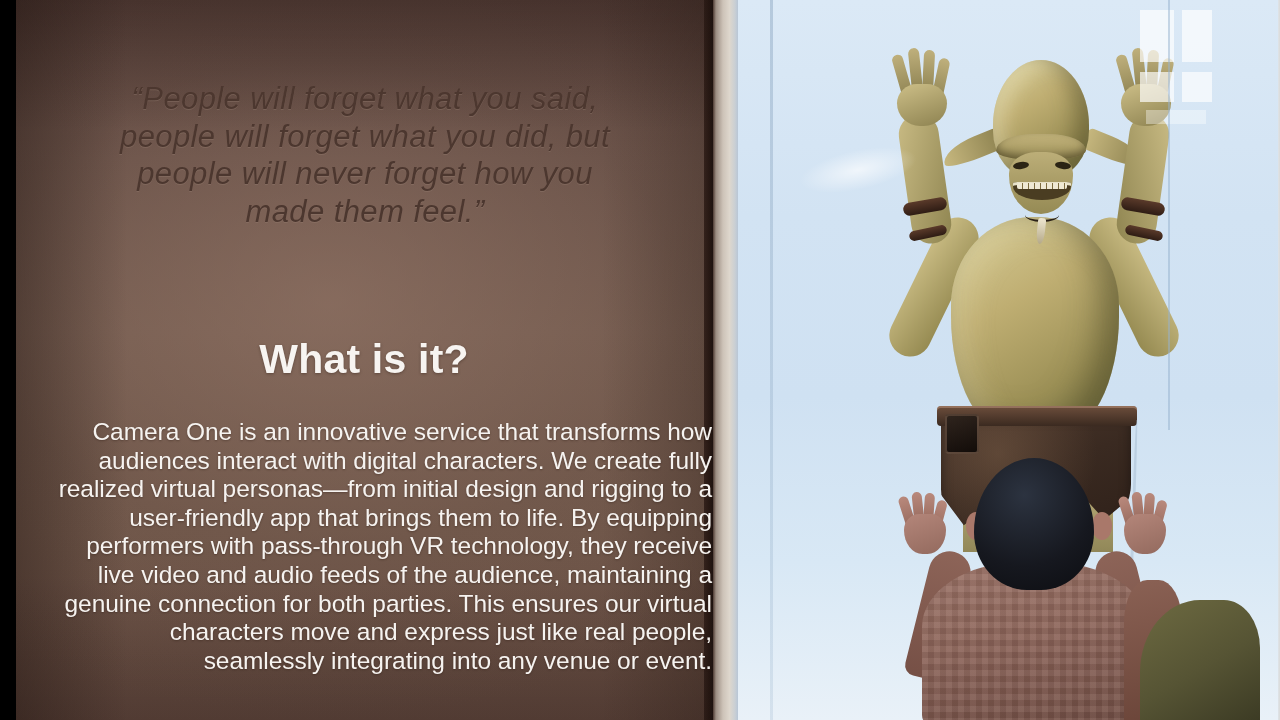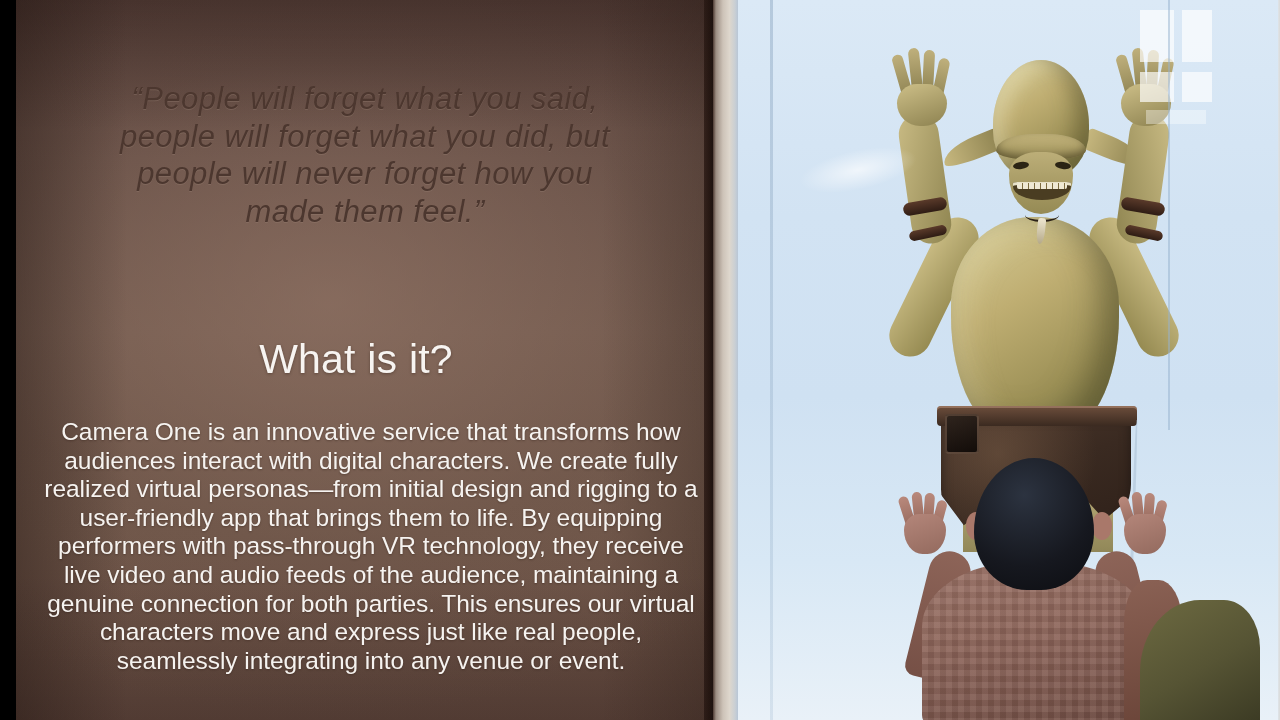--- a/index.html
+++ b/index.html
@@ -50,33 +50,33 @@
     position:absolute;left:48px;top:264px;width:600px;
     text-align:center;
     font-size:17px;
     line-height:22px;
     letter-spacing:.1px;
     color:#f3efec;
     text-shadow:0 1px 2px rgba(40,24,18,.45);
   }
 
   .heading{
-    position:absolute;left:40px;top:333px;width:600px;
+    position:absolute;left:48px;top:333px;width:600px;
     text-align:center;
     font-size:41px;
     line-height:52px;
-    font-weight:400;
+    font-weight:700;
     letter-spacing:.2px;
     color:#f7f4f1;
     text-shadow:0 1px 3px rgba(40,24,18,.40);
   }
 
   .body-copy{
-    position:absolute;left:24px;top:418px;width:662px;
-    text-align:center;
+    position:absolute;left:34px;top:418px;width:662px;
+    text-align:right;
     font-size:24.5px;
     line-height:28.6px;
     letter-spacing:-.05px;
     color:#f6f3f0;
     text-shadow:0 1px 2px rgba(45,28,20,.40);
   }
 
   
   .photo{
     position:absolute;left:697px;top:0;width:583px;height:720px;

